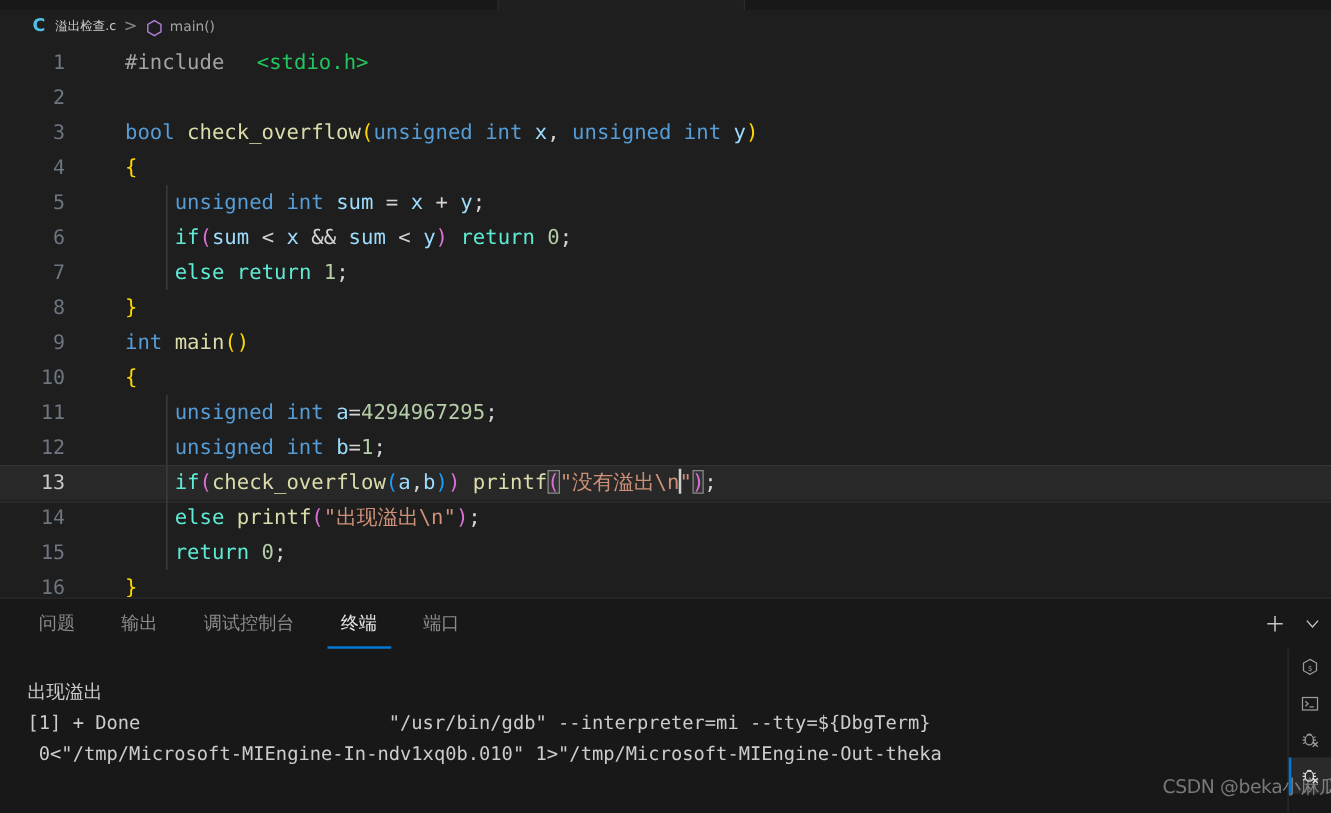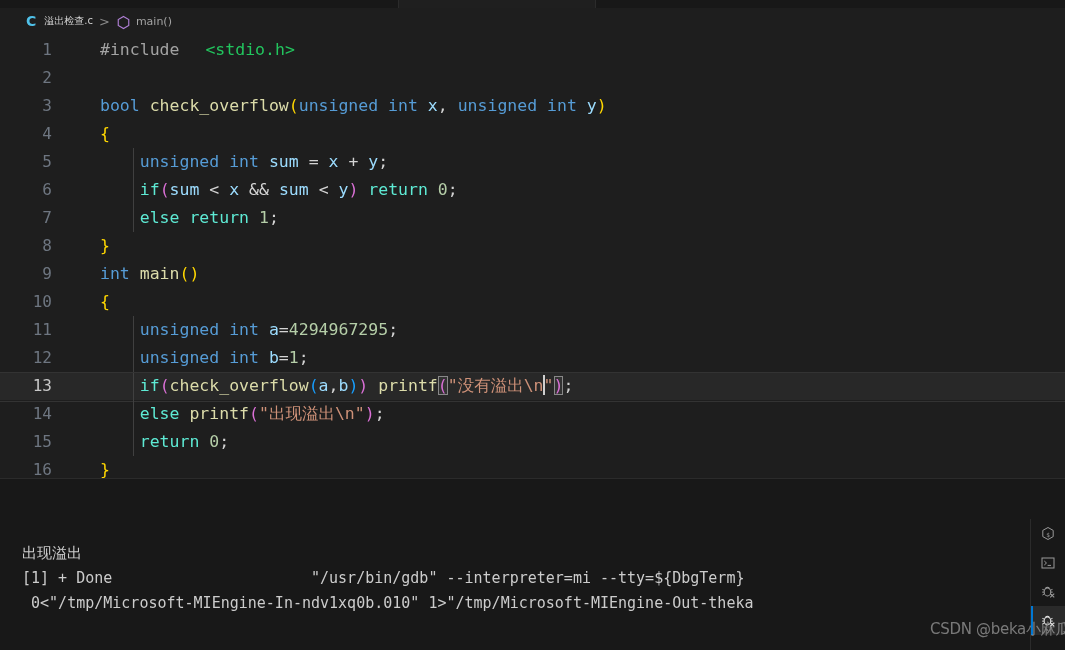--- a/index.html
+++ b/index.html
@@ -292,20 +292,41 @@
     </div>
 
     <div class="code-line">
       <span class="gutter">16</span>
       <span class="ltext"><span class="t-br-y">}</span></span>
     </div>
 
   </div>
 
   <div class="panel">
+    <div class="panel-header">
+      <div class="panel-tabs">
+        <div class="ptab"><span>问题</span></div>
+        <div class="ptab"><span>输出</span></div>
+        <div class="ptab"><span>调试控制台</span></div>
+        <div class="ptab active"><span>终端</span></div>
+        <div class="ptab"><span>端口</span></div>
+      </div>
+      <div class="panel-actions">
+        <div class="pact">
+          <svg width="18" height="18" viewBox="0 0 16 16">
+            <path d="M8 2.5 L8 13.5 M2.5 8 L13.5 8" stroke="#c5c5c5" stroke-width="1.1"></path>
+          </svg>
+        </div>
+        <div class="pact">
+          <svg width="16" height="16" viewBox="0 0 16 16">
+            <path d="M3.5 5.5 L8 10.5 L12.5 5.5" fill="none" stroke="#c5c5c5" stroke-width="1.1"></path>
+          </svg>
+        </div>
+      </div>
+    </div>
 
     <div class="term-body">
       <div class="term-text"><span class="zh">出现溢出</span>
 <span>[1] + Done                      "/usr/bin/gdb" --interpreter=mi --tty=${DbgTerm}</span>
 <span> 0&lt;"/tmp/Microsoft-MIEngine-In-ndv1xq0b.010" 1&gt;"/tmp/Microsoft-MIEngine-Out-theka</span></div>
     </div>
 
     <div class="term-sidebar">
       <div class="term-item">
         <svg width="16" height="16" viewBox="0 0 16 16">

